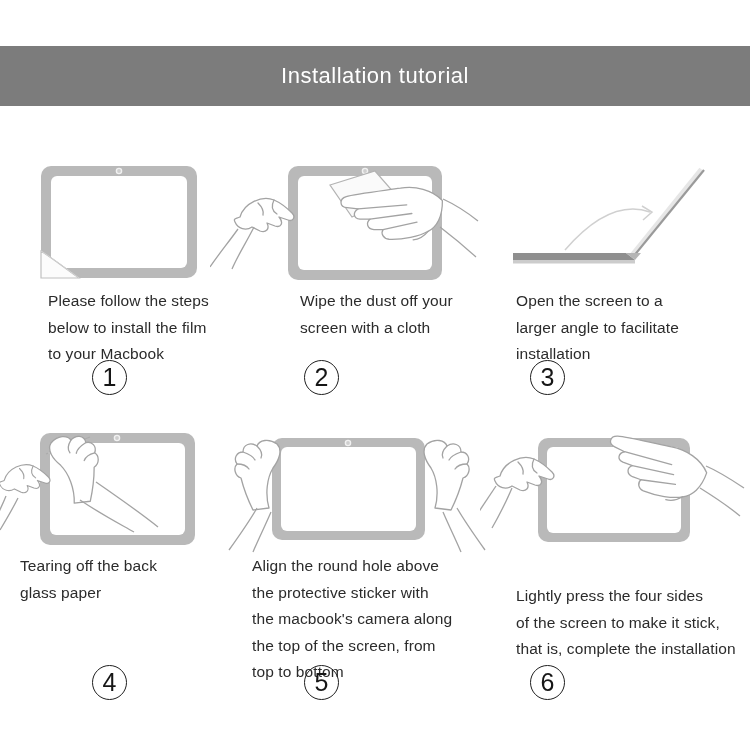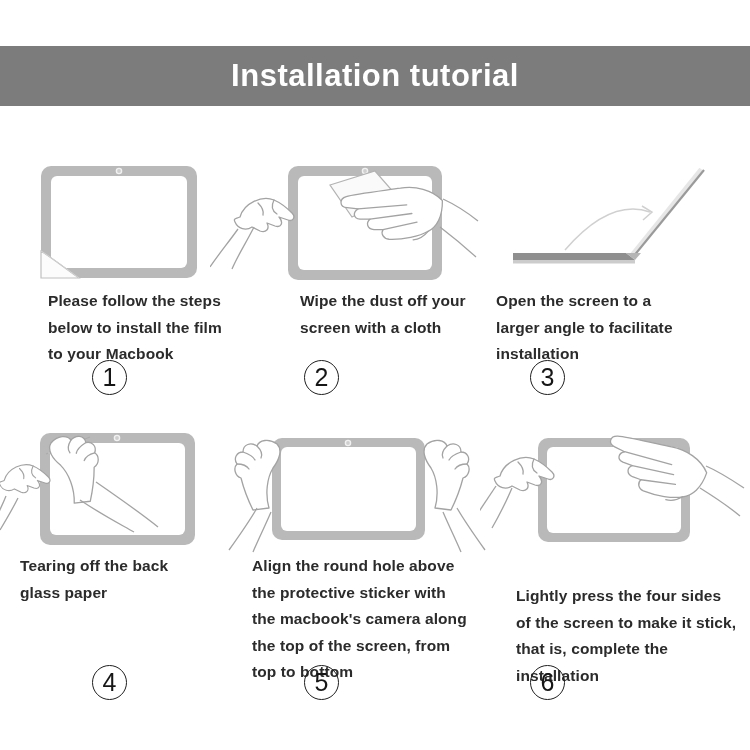--- a/index.html
+++ b/index.html
@@ -5,26 +5,26 @@
   html,body{margin:0;padding:0;}
   body{
     width:750px;height:750px;position:relative;background:#ffffff;
     font-family:"Liberation Sans", sans-serif;overflow:hidden;
   }
   .header{
     position:absolute;left:0;top:46px;width:750px;height:60px;
     background:#7c7c7c;display:flex;align-items:center;justify-content:center;
   }
   .header h1{
-    margin:16px;color:#ffffff;font-size:31px;font-weight:700;letter-spacing:.5px;
+    margin:16px;color:#ffffff;font-size:22px;font-weight:400;letter-spacing:.5px;
   }
   .illus{position:absolute;}
   .caption{
     position:absolute;margin:0;font-size:15.5px;line-height:26.5px;color:#2b2b2b;
-    white-space:pre-line;letter-spacing:.1px;font-weight:bold;
+    white-space:pre-line;letter-spacing:.1px;
   }
   .stepnum{
     position:absolute;width:35px;height:35px;border:1.6px solid #1f1f1f;border-radius:50%;
     display:flex;align-items:center;justify-content:center;
     font-size:25px;color:#161616;box-sizing:border-box;font-weight:400;
   }
   svg{display:block;}
 </style>
 </head>
 <body>
@@ -126,21 +126,21 @@
   <use href="#hand-pinch" transform="translate(8,34)"></use>
   <path d="M16,68 C8,80 0,92 -8,104" fill="none" stroke="#a3a3a3" stroke-width="1.3"></path>
   <path d="M32,70 C26,84 20,96 12,110" fill="none" stroke="#a3a3a3" stroke-width="1.3"></path>
 </svg>
 
 <p class="caption" style="left:48px;top:288px;width:190px">Please follow the steps
 below to install the film
 to your Macbook</p>
 <p class="caption" style="left:300px;top:288px;width:190px">Wipe the dust off your
 screen with a cloth</p>
-<p class="caption" style="left:496px;top:288px;width:200px">Open the screen to a
+<p class="caption" style="left:516px;top:288px;width:200px">Open the screen to a
 larger angle to facilitate
 installation</p>
 <p class="caption" style="left:20px;top:553px;width:200px">Tearing off the back
 glass paper</p>
 <p class="caption" style="left:252px;top:553px;width:215px">Align the round hole above
 the protective sticker with
 the macbook's camera along
 the top of the screen, from
 top to bottom</p>
 <p class="caption" style="left:516px;top:583px;width:234px">Lightly press the four sides

